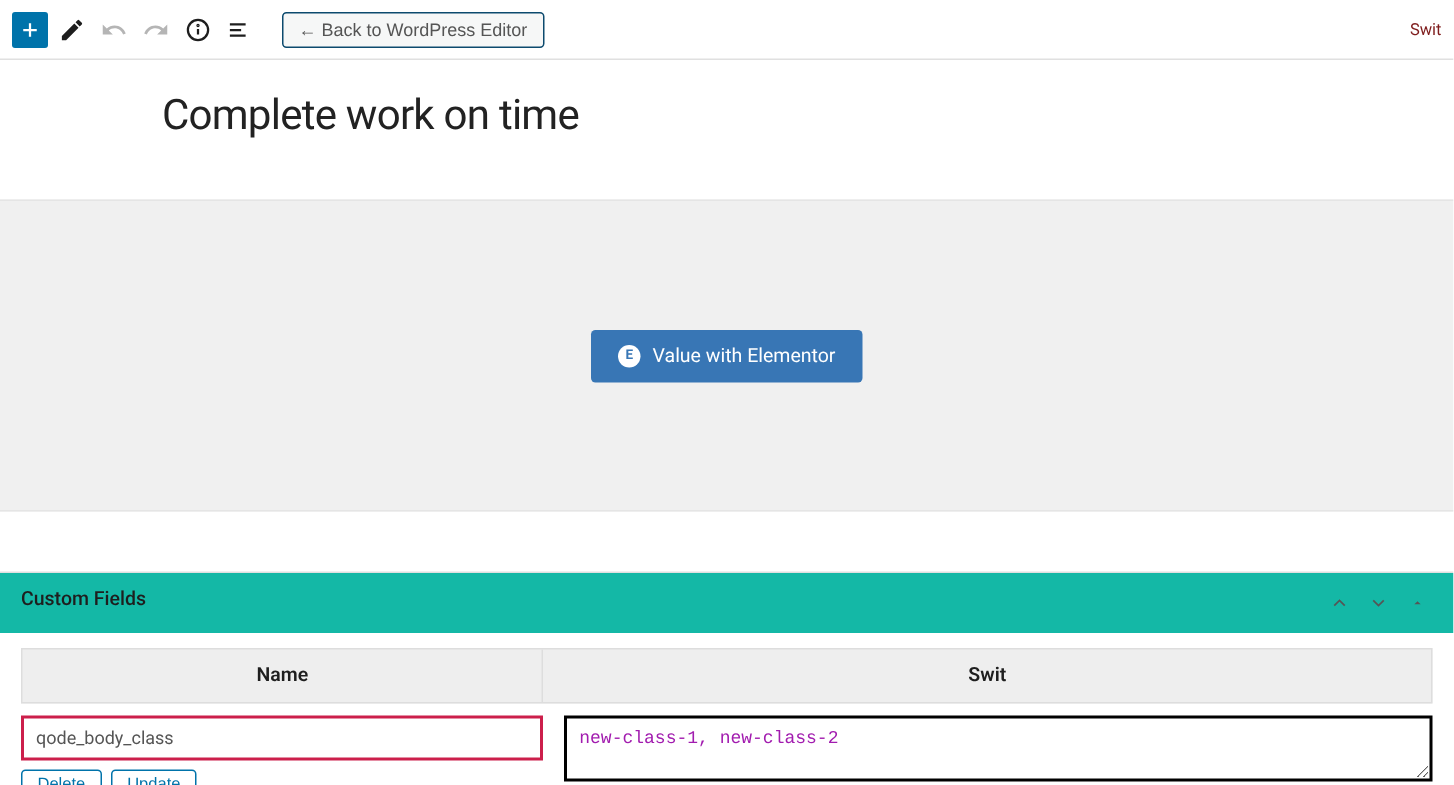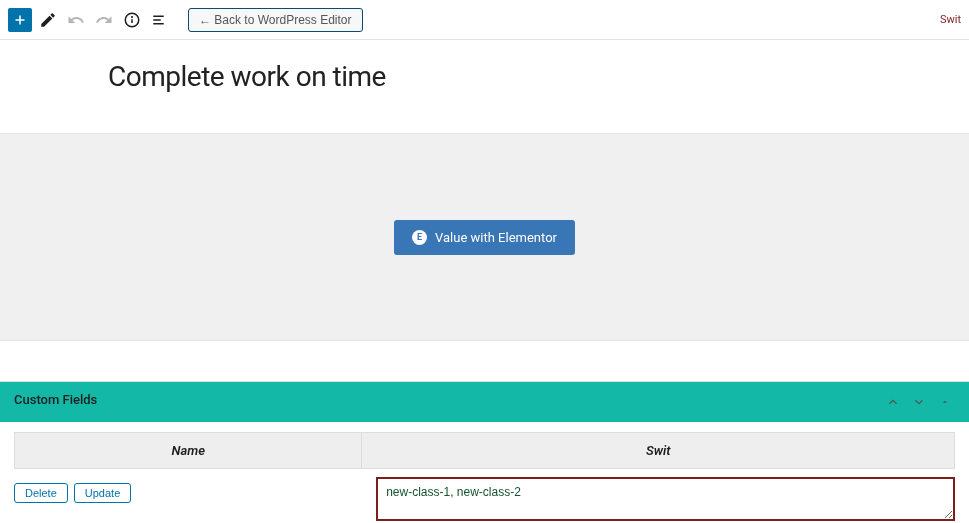--- a/index.html
+++ b/index.html
@@ -22,29 +22,29 @@
     .elementor-icon { width: 15px; height: 15px; border-radius: 50%; background: #fff; display: flex; align-items: center; justify-content: center; font-size: 9px; font-weight: bold; color: #3876b5; }
     
     .gap { height: 40px; }
     
     .custom-fields-panel { border-top: 1px solid #e0e0e0; }
     .panel-header { display: flex; align-items: flex-start; padding: 10px 14px; background: #14b8a6; }
     .panel-header h2 { font-size: 13px; font-weight: 500; color: #1e1e1e; flex: 1; }
     .panel-header .ctrl { width: 20px; height: 20px; display: flex; align-items: center; justify-content: center; cursor: pointer; color: #555; margin-left: 6px; }
     
     .cf-body { padding: 10px 14px; }
-    .cf-table-head { display: flex; background: #eee; border: 1px solid #ddd; font-style: italic; }
+    .cf-table-head { display: flex; background: #eee; border: 1px solid #ddd; }
     .cf-table-head .col { flex: 1; text-align: center; font-weight: 600; padding: 10px 0; font-size: 13px; }
     .cf-table-head .col.name { flex: 0 0 37%; border-right: 1px solid #ddd; }
     
     .cf-row { display: flex; gap: 14px; margin-top: 8px; align-items: flex-start; }
     .cf-name-col { flex: 0 0 37%; display: flex; flex-direction: column; }
     .cf-value-col { flex: 1; }
     .cf-input { width: 100%; padding: 6px 8px; border: 2px solid #cc1f4b; font-size: 12px; color: #555; background: #fff; font-family: inherit; }
-    .cf-textarea { width: 100%; padding: 6px 8px; border: 2px solid #7f1d1d; font-size: 12px; color: #14532d; min-height: 32px; resize: vertical; font-family: Liberation Sans, sans-serif; }
+    .cf-textarea { width: 100%; padding: 6px 8px; border: 2px solid #000000; font-size: 12px; color: #a21caf; min-height: 32px; resize: vertical; font-family: Liberation Mono, monospace; }
     .cf-actions { display: flex; gap: 6px; margin-top: 6px; }
     .cf-actions button { padding: 3px 10px; border: 1px solid #0073aa; background: #fff; color: #0073aa; font-size: 11px; border-radius: 3px; cursor: pointer; }
   </style>
 </head>
 <body>
 
 <div class="toolbar">
   <div class="add-btn">
     <svg width="18" height="18" viewBox="0 0 24 24">
         <path d="M18 11h-5V6h-2v5H6v2h5v5h2v-5h5z"></path>
@@ -114,20 +114,21 @@
         </svg>
     </div>
   </div>
   <div class="cf-body">
     <div class="cf-table-head">
       <div class="col name">Name</div>
       <div class="col">Swit</div>
     </div>
     <div class="cf-row">
       <div class="cf-name-col">
+        <input class="cf-input" value="qode_body_class" style="">
         <div class="cf-actions">
           <button>Delete</button>
           <button>Update</button>
         </div>
       </div>
       <div class="cf-value-col">
         <textarea class="cf-textarea" style="">new-class-1, new-class-2</textarea>
       </div>
     </div>
   </div>

